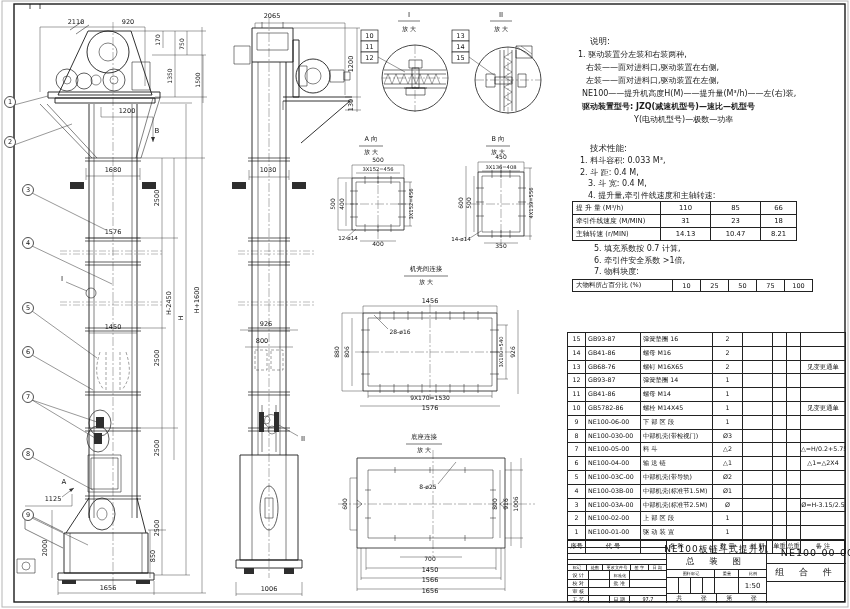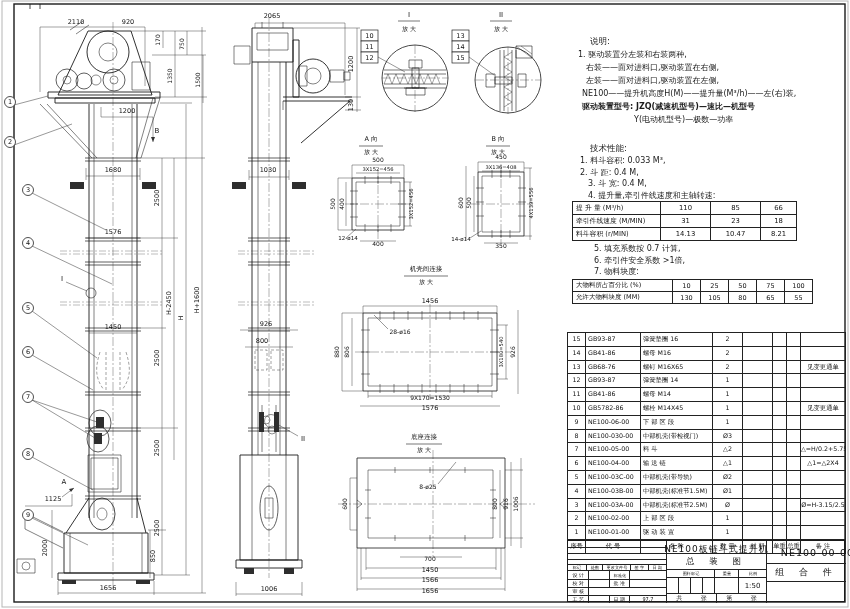--- a/index.html
+++ b/index.html
@@ -305,21 +305,21 @@
           <td>85</td>
           <td>66</td>
         </tr>
         <tr>
           <td class="lbl">牵引件线速度 (M/MIN)</td>
           <td>31</td>
           <td>23</td>
           <td>18</td>
         </tr>
         <tr>
-          <td class="lbl">料斗容积 (r/MIN)</td>
+          <td class="lbl">主轴转速 (r/MIN)</td>
           <td>14.13</td>
           <td>10.47</td>
           <td>8.21</td>
         </tr>
       </tbody>
 </table>
 
 <div id="spec-lines-2" class="abs txt2" style="left:572px;top:243px;">
       <div style="padding-left: 22px;">5. 填充系数按 0.7 计算,</div>
       <div style="padding-left: 22px;">6. 牵引件安全系数 &gt;1倍,</div>
@@ -336,28 +336,20 @@
         <col style="width:28px">
       </colgroup>
   <tbody id="size-body">
         <tr>
           <td class="lbl">大物料所占百分比 (%)</td>
           <td>10</td>
           <td>25</td>
           <td>50</td>
           <td>75</td>
           <td>100</td>
-        </tr>
-        <tr>
-          <td class="lbl">允许大物料块度 (MM)</td>
-          <td>130</td>
-          <td>105</td>
-          <td>80</td>
-          <td>65</td>
-          <td>55</td>
         </tr>
       </tbody>
 </table>
 
 <table id="bom-table" class="abs" style="left:567px;top:332px;width:278px;">
   <colgroup>
         <col style="width:18px">
         <col style="width:55px">
         <col style="width:72px">
         <col style="width:30px">

